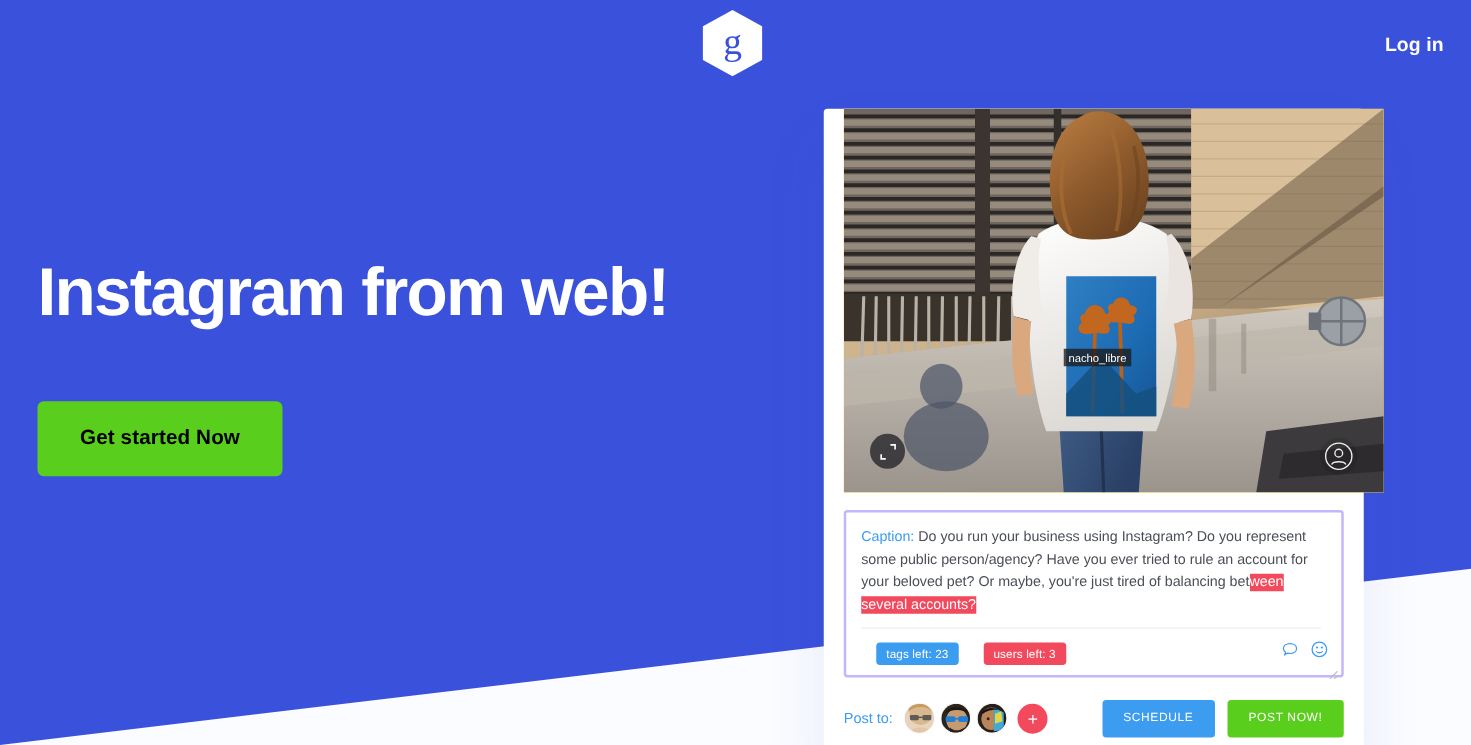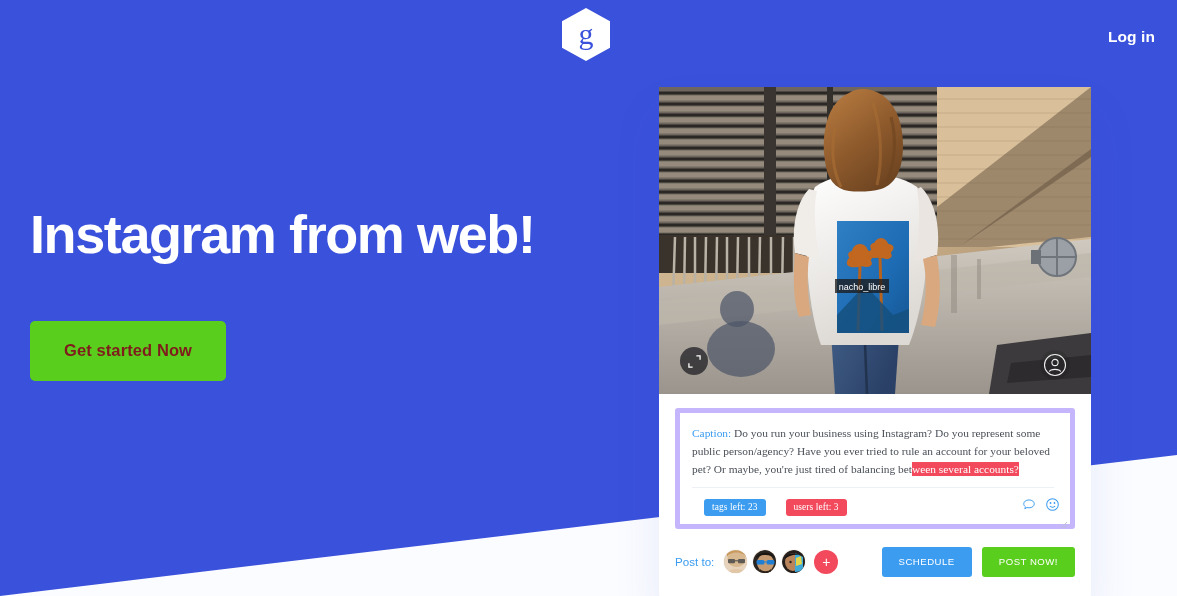--- a/index.html
+++ b/index.html
@@ -71,21 +71,21 @@
     font-size: 54px;
     font-weight: bold;
     line-height: 1.08;
     letter-spacing: -1.4px;
   }
   #headline .l2 { display: block; }
   #cta-button {
     display: inline-block;
     margin-top: 58px;
     background: #5ace1c;
-    color: #7f1d1d;
+    color: #000000;
     font-size: 16.5px;
     font-weight: bold;
     padding: 20px 34px 21px 34px;
     border: none;
     border-radius: 5px;
     cursor: pointer;
     letter-spacing: 0.1px;
     font-family: "Liberation Sans", sans-serif;
   }
 
@@ -109,40 +109,40 @@
     width: 394px; height: 7px;
     background: #e7ecfa; border-radius: 0 0 4px 4px; z-index: 10;
   }
 
   
   #photo {
     position: relative;
     width: 432px; height: 307px;
     overflow: hidden;
     background: #fde047;
+    margin-left: 16px;
   }
   #photo-svg { display: block; width: 432px; height: 307px; }
   .photo-btn {
     position: absolute;
     width: 28px; height: 28px;
     border-radius: 50%;
     display: flex; align-items: center; justify-content: center;
     cursor: pointer;
   }
   #crop-btn { left: 21px; bottom: 19px; background: rgba(25,25,30,0.72); }
   #user-btn { right: 21px; bottom: 14px; background: rgba(0,0,0,0.10); width: 30px; height: 30px; }
 
   
   #editor {
     margin: 14px 16px 0 16px;
-    border: 5px solid #c4b5fd;
+    border: 2px solid #c4b5fd;
     border-radius: 3px;
     padding: 11px 16px 8px 12px;
     position: relative;
-    font-family: Liberation Serif, serif;
   }
   .label-blue { color: #3b9cf0; }
   #caption-text {
     font-size: 11.4px;
     color: #4a4f57;
     line-height: 1.58;
   }
   .hl-red {
     background: #f2495c;
     color: #ffffff;

